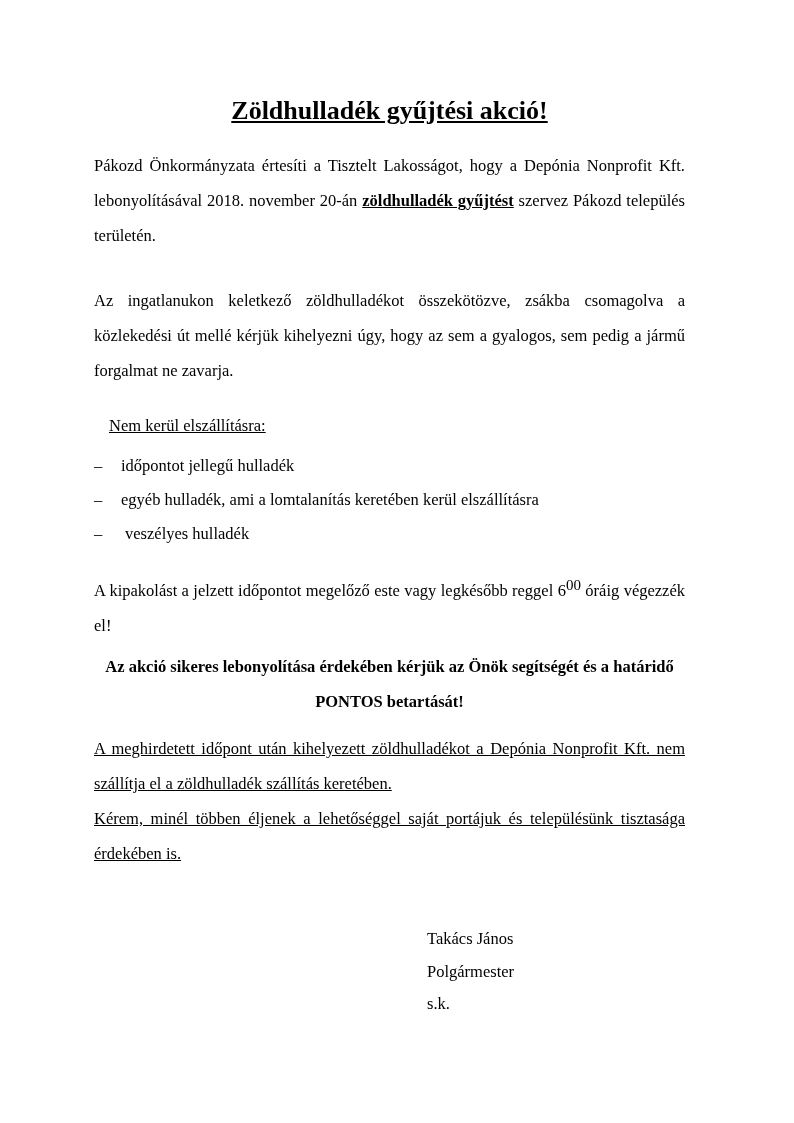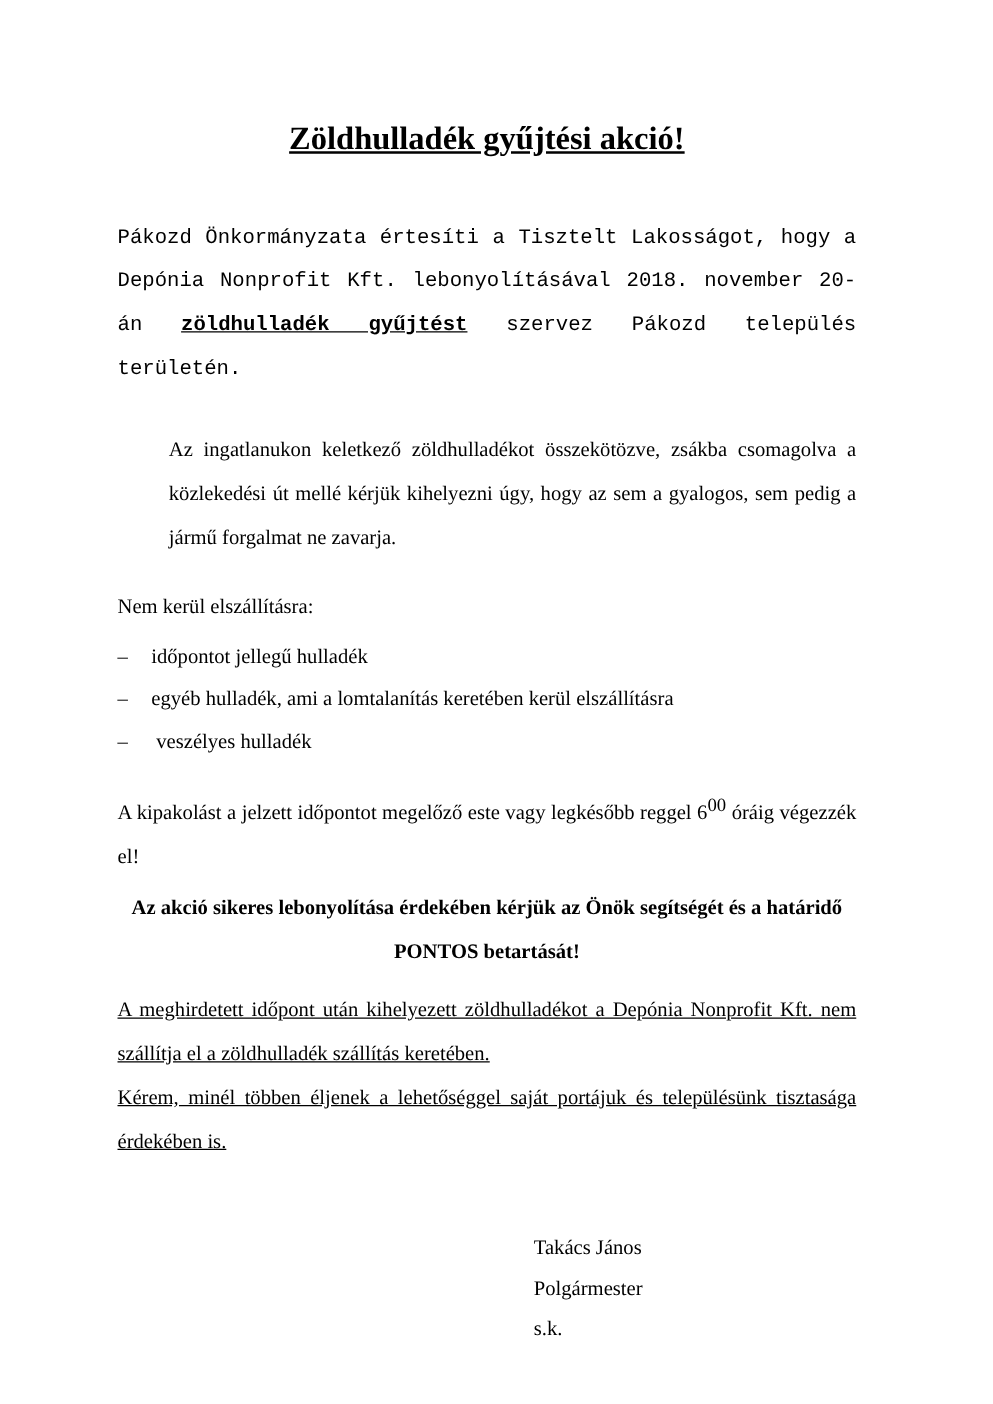--- a/index.html
+++ b/index.html
@@ -21,25 +21,26 @@
     font-size: 26px;
     font-weight: 700;
     line-height: 38px;
     text-decoration: underline;
   }
   .para {
     margin: 0;
     text-align: justify;
     line-height: 35px;
   }
-  .p1 { margin-top: 42px; font-family: Liberation Mono, monospace; }
-  .p2 { margin-top: 30px; margin-left: 41px; }
+  .p1 { margin-top: 18px; }
+  .p2 { margin-top: 30px; }
   .list-heading {
-    margin: 20px 0 0 0;
+    margin: 20px 0 0 15px;
     line-height: 35px;
+    text-decoration: underline;
   }
   .dash-list { margin: 6px 0 0 0; }
   .dash-item {
     display: flex;
     line-height: 34px;
   }
   .dash-marker {
     flex: none;
     width: 27px;
   }

